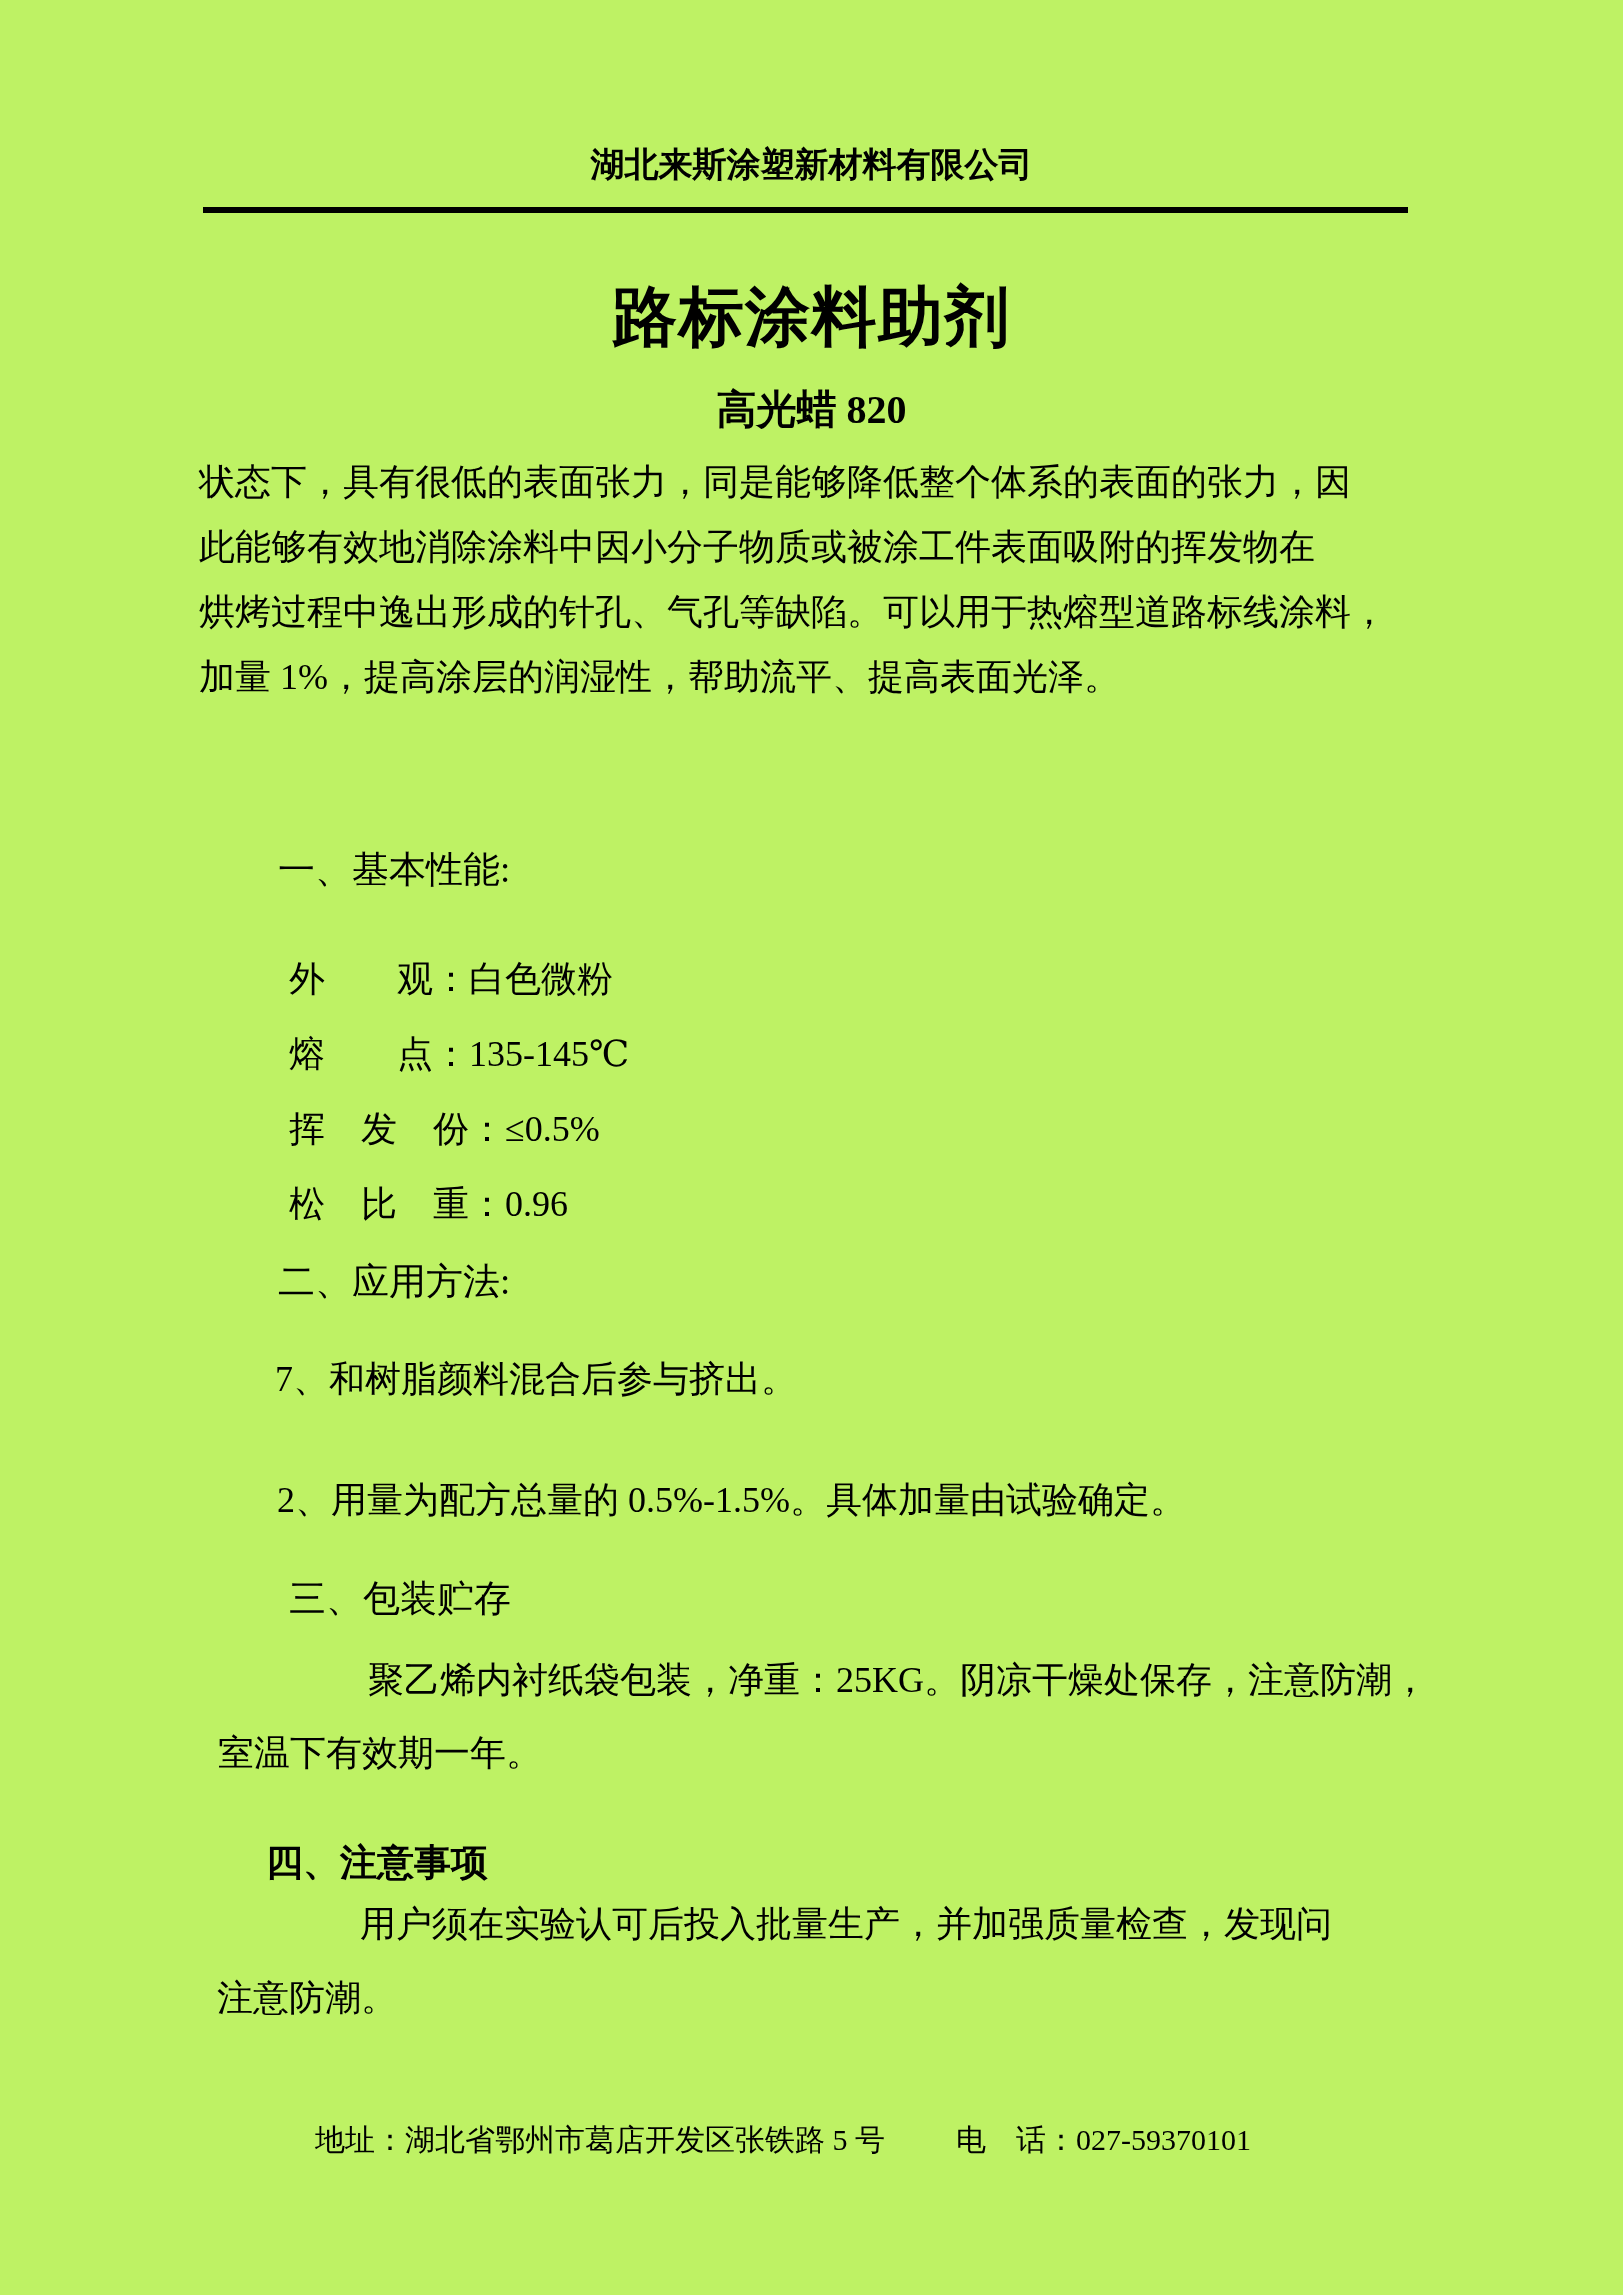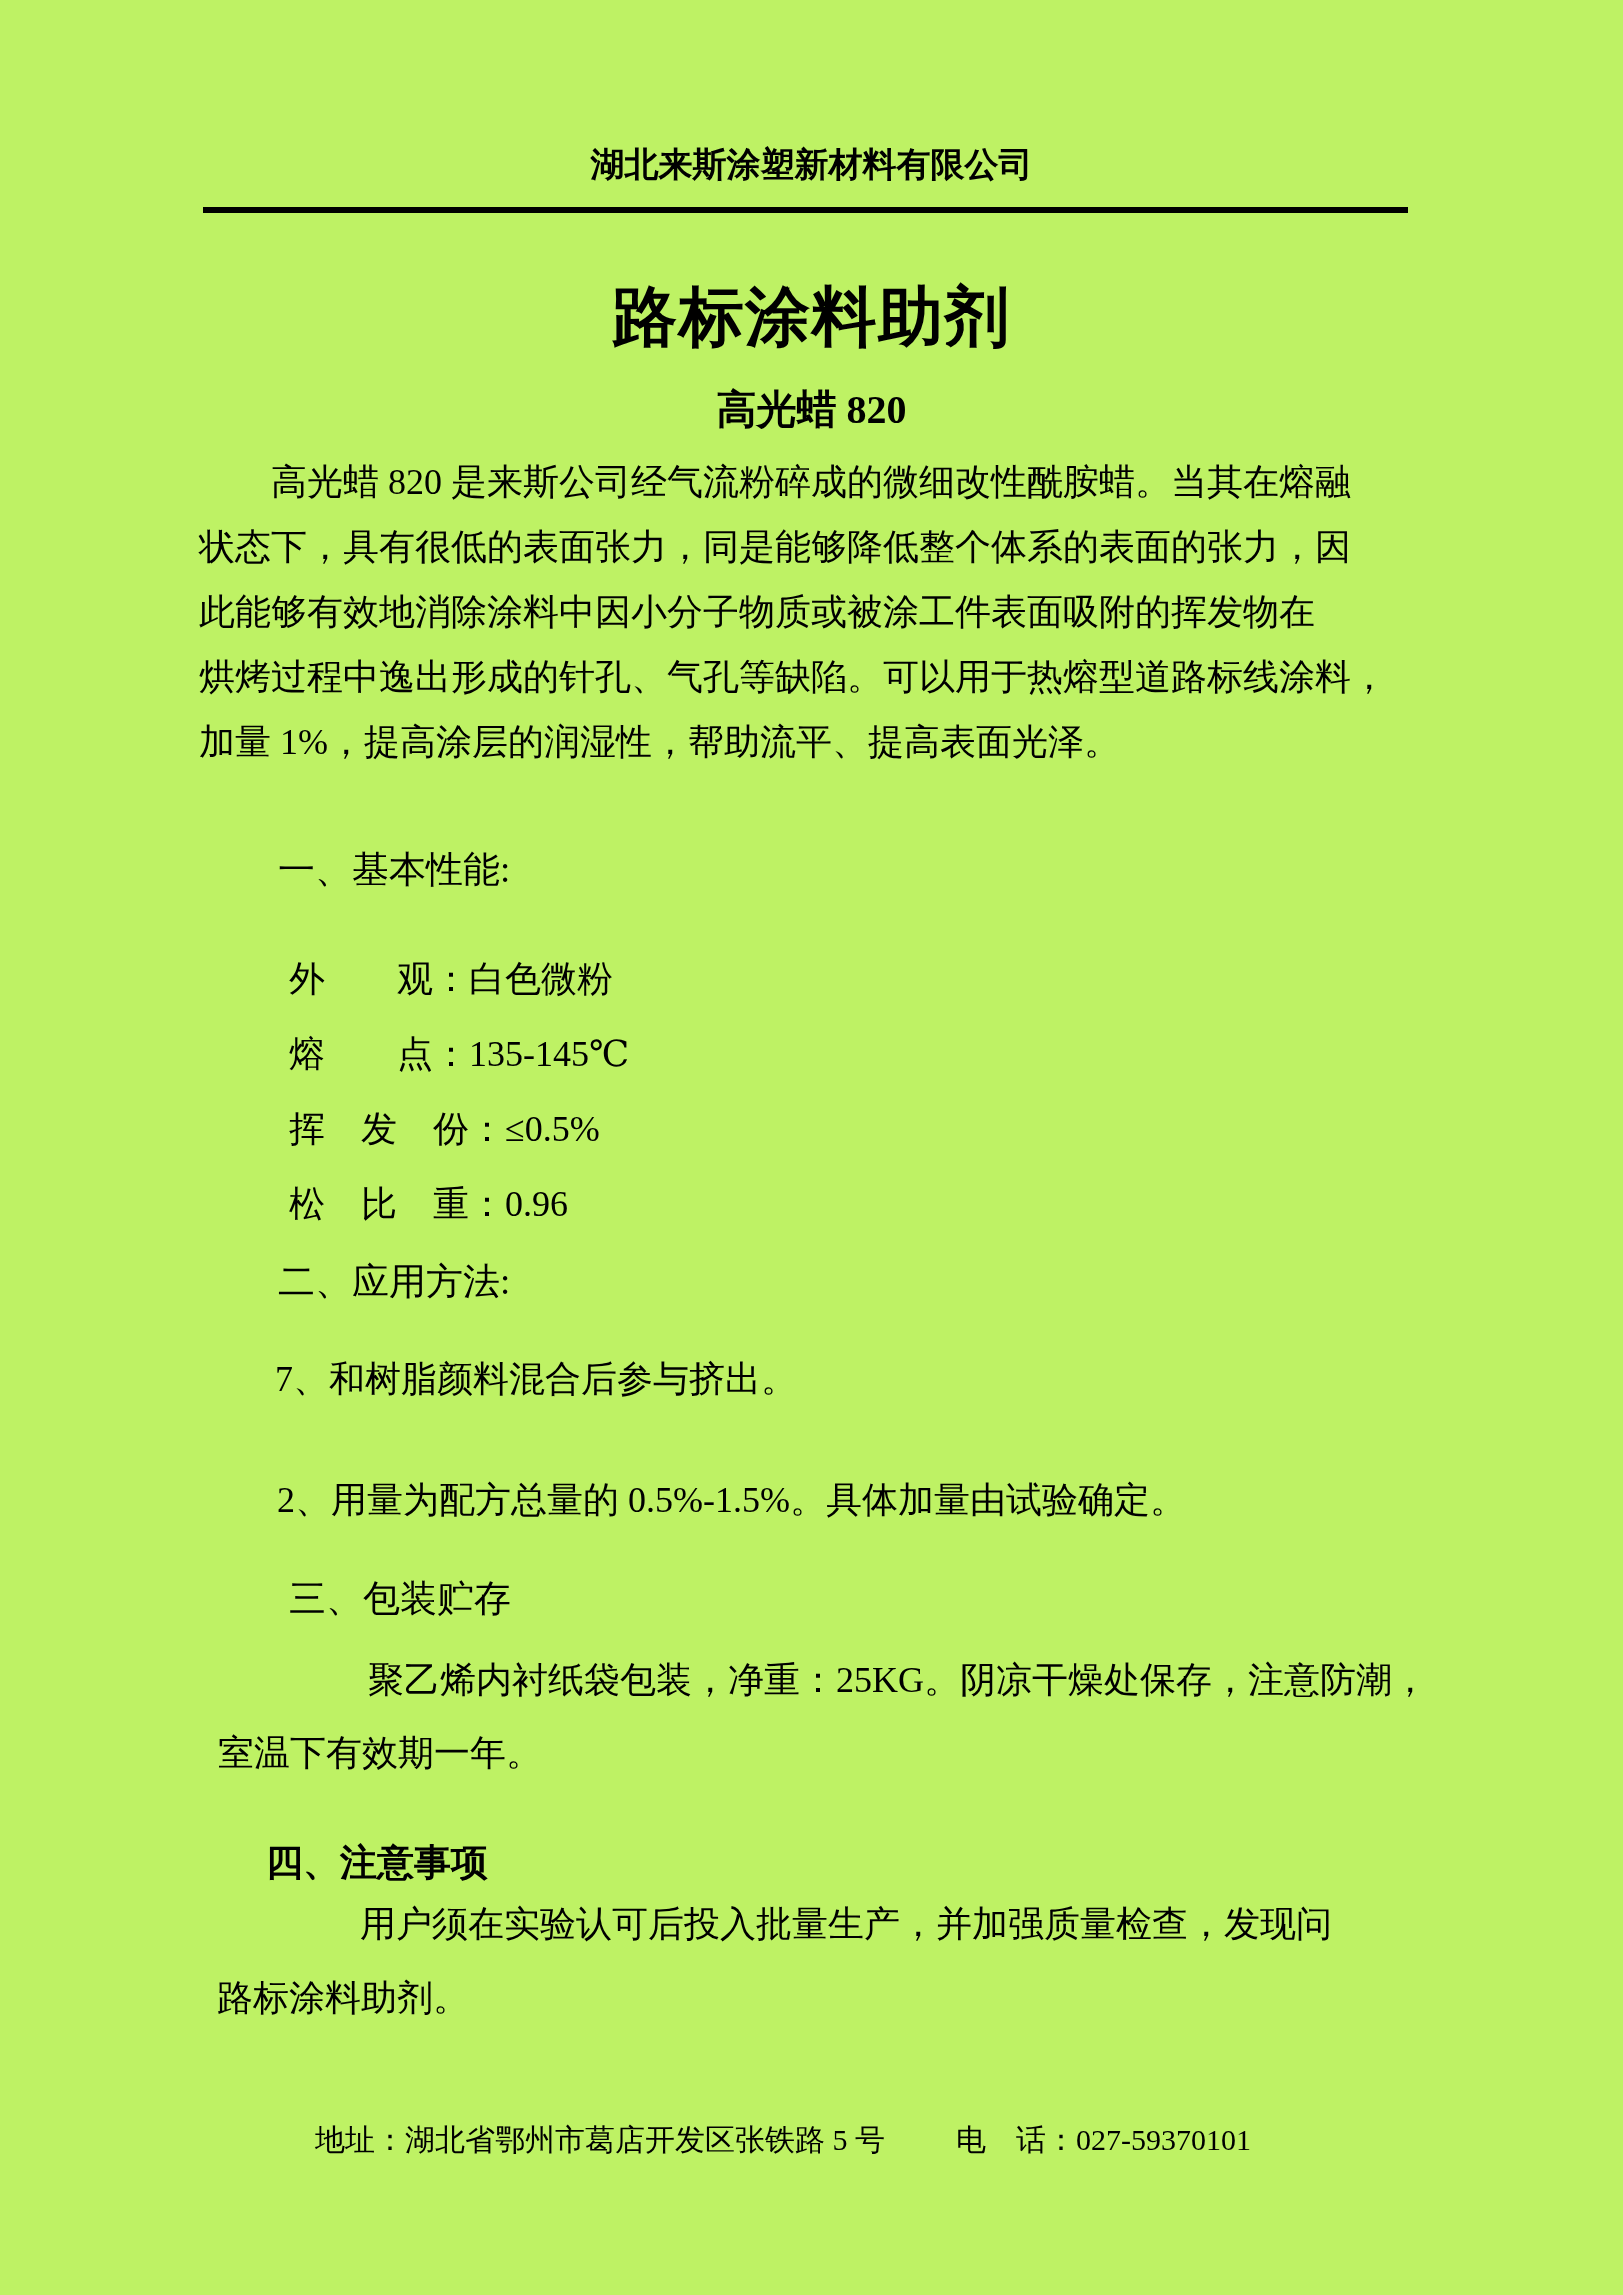--- a/index.html
+++ b/index.html
@@ -109,21 +109,20 @@
 
   <div class="abs center company-name">湖北来斯涂塑新材料有限公司</div>
 
   <div class="abs header-rule"></div>
 
   <div class="abs center doc-title">路标涂料助剂</div>
 
   <div class="abs center doc-subtitle">高光蜡 820</div>
 
   <div class="abs intro">
-    <div class="line first">高光蜡 820 是来斯公司经气流粉碎成的微细改性酰胺蜡。当其在熔融</div>
     <div class="line">状态下，具有很低的表面张力，同是能够降低整个体系的表面的张力，因</div>
     <div class="line">此能够有效地消除涂料中因小分子物质或被涂工件表面吸附的挥发物在</div>
     <div class="line">烘烤过程中逸出形成的针孔、气孔等缺陷。可以用于热熔型道路标线涂料，</div>
     <div class="line">加量 1%，提高涂层的润湿性，帮助流平、提高表面光泽。</div>
   </div>
 
   <div class="abs sec-heading h-basic">一、基本性能:</div>
 
   <div class="abs props">
     <div class="prop-line">外　　观：白色微粉</div>
@@ -141,21 +140,21 @@
   <div class="abs sec-heading h-pack">三、包装贮存</div>
 
   <div class="abs body-line pack-1">聚乙烯内衬纸袋包装，净重：25KG。阴凉干燥处保存，注意防潮，</div>
 
   <div class="abs body-line pack-2">室温下有效期一年。</div>
 
   <div class="abs sec-heading h-note">四、注意事项</div>
 
   <div class="abs body-line note-1">用户须在实验认可后投入批量生产，并加强质量检查，发现问</div>
 
-  <div class="abs body-line note-2">路标涂料助剂。</div>
+  <div class="abs body-line note-2">注意防潮。</div>
 
   <div class="abs page-footer">
     <span>地址：湖北省鄂州市葛店开发区张铁路 5 号</span>
     <span>电　话：027-59370101</span>
   </div>
 
 </div>
 
 
 </body></html>

